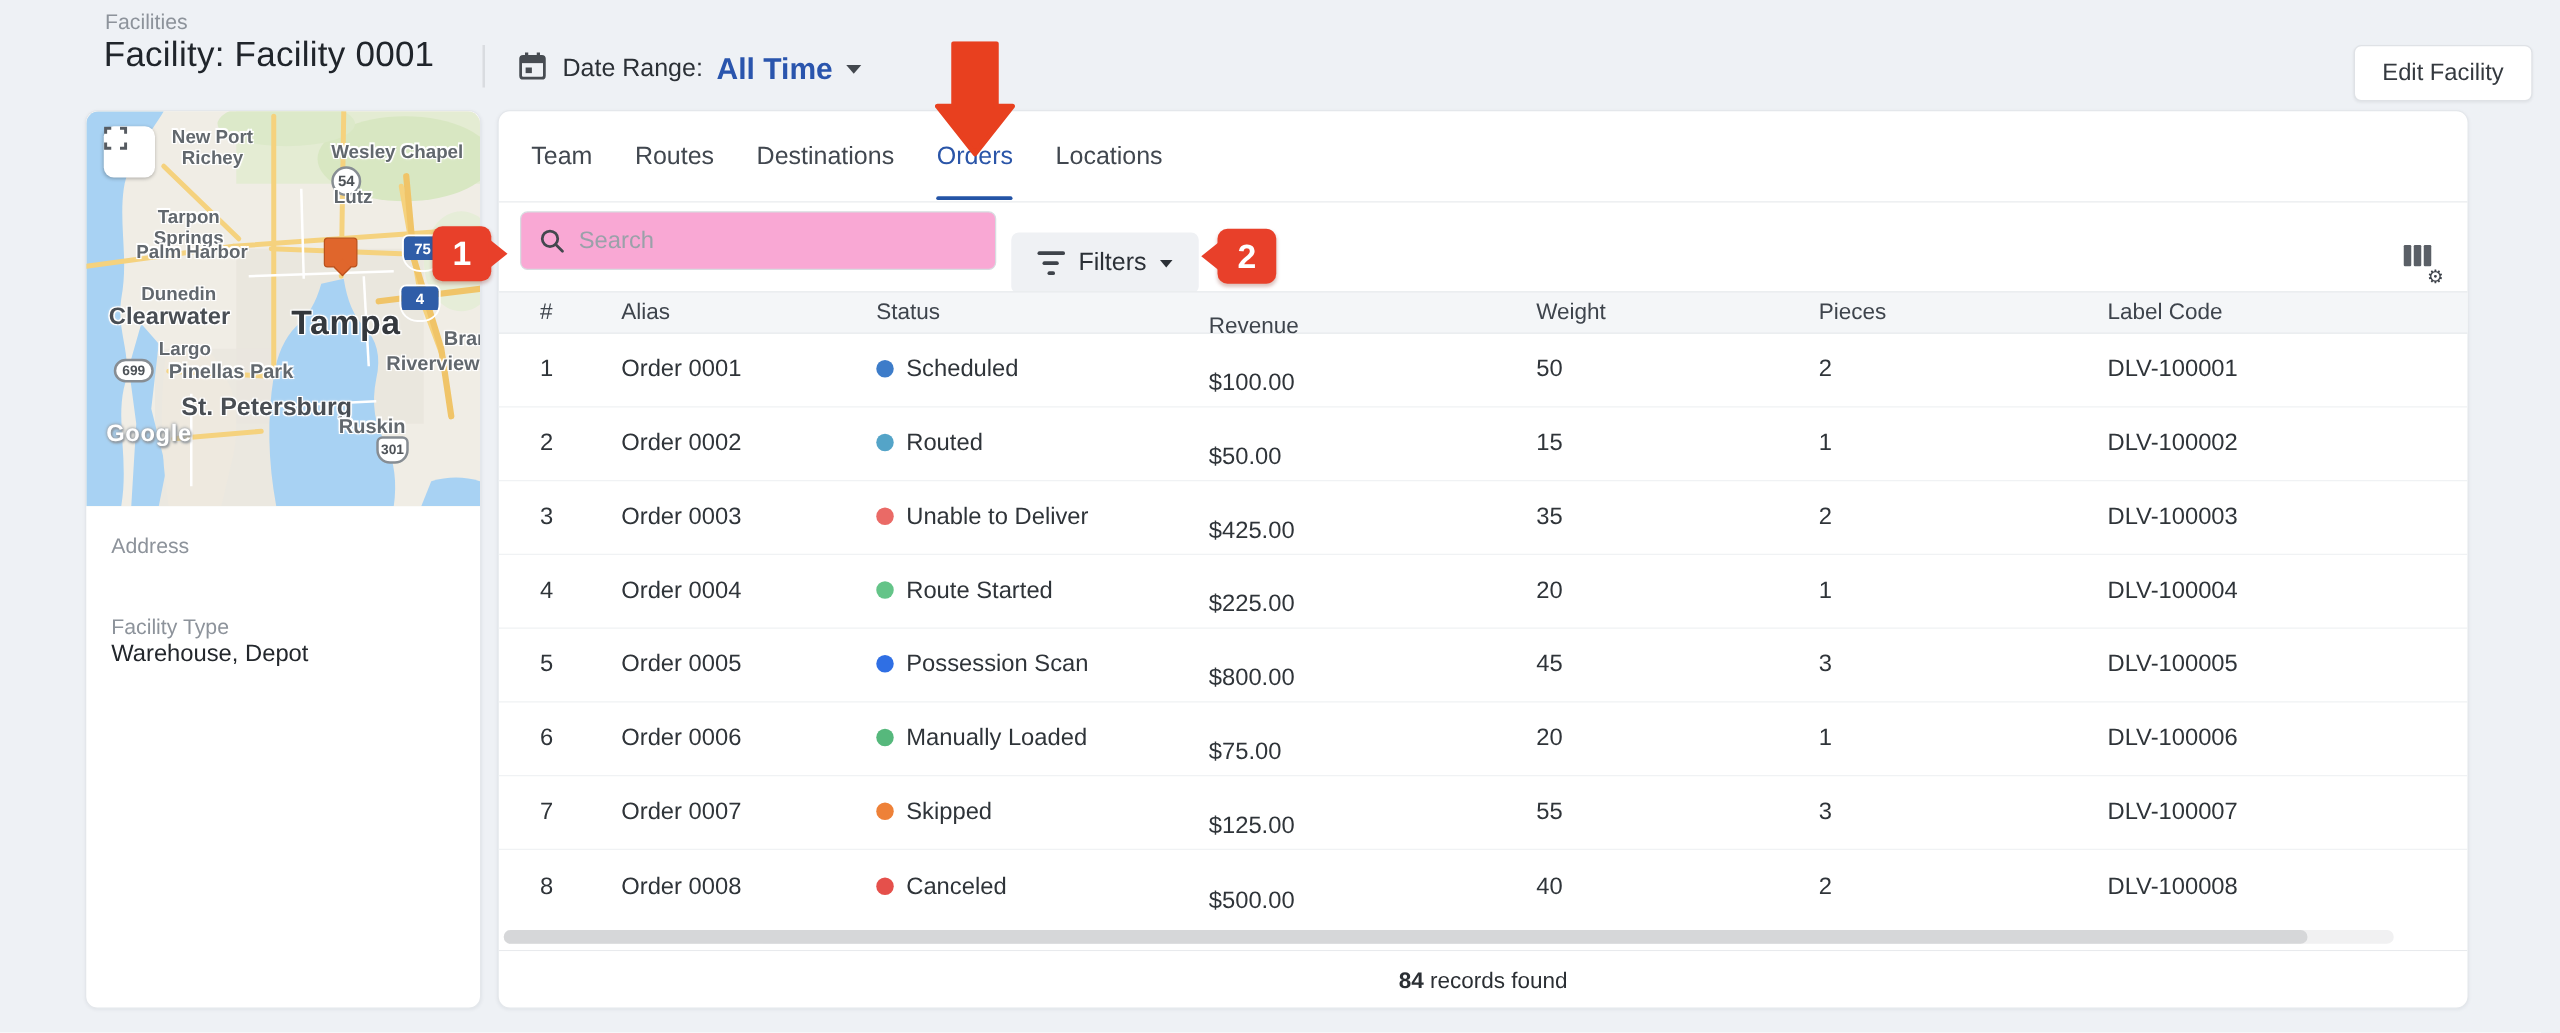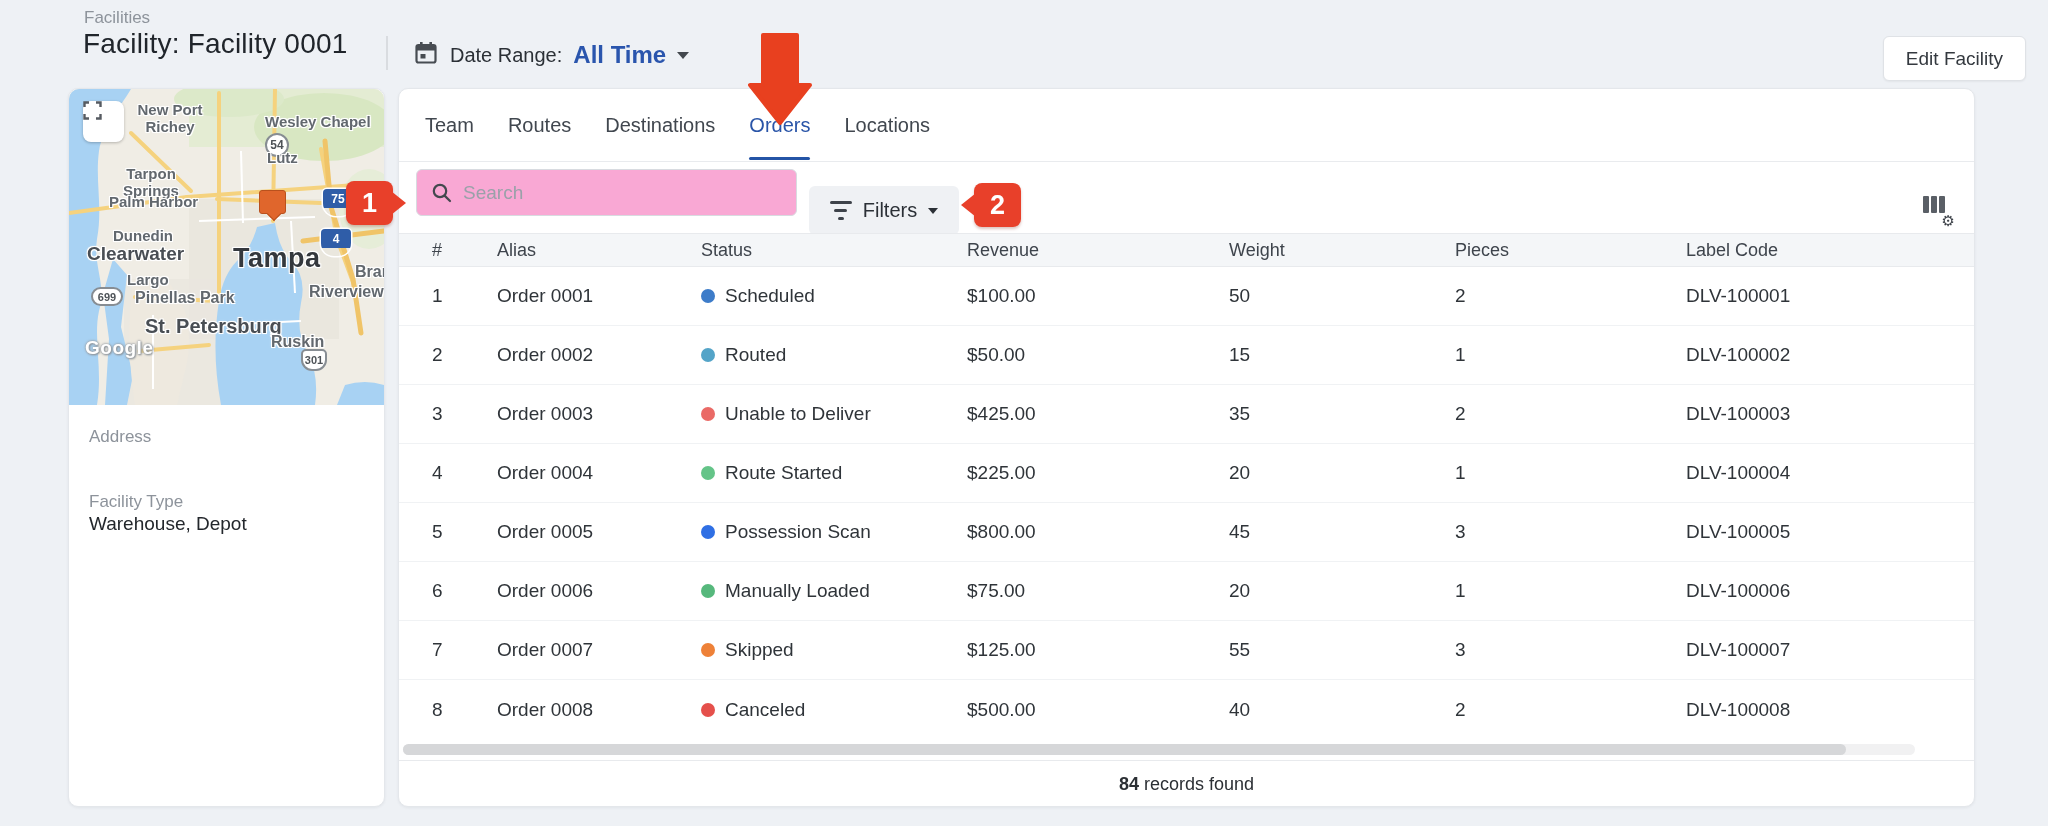--- a/index.html
+++ b/index.html
@@ -67,21 +67,21 @@
   .colset-ico .bars { display:flex; gap:2px; }
   .colset-ico .bars i { width:6px; height:17px; background:#5a5f66; border-radius:1px; display:block; }
   .colset-ico .gear { position:absolute; right:2px; bottom:-4px; font-size:15px; color:#3e434a; text-shadow:0 0 2px #fff,0 0 2px #fff; }
 
   
   .thead { position:absolute; left:0; top:144px; width:100%; height:34px; background:#f4f6f8; border-top:1px solid #e8eaed; border-bottom:1px solid #e8eaed; }
   .thead span { position:absolute; top:50%; transform:translateY(-50%); font-size:18px; color:#3e444c; }
   .rows { position:absolute; left:0; top:178px; width:100%; }
   .trow { position:relative; width:100%; height:59px; border-bottom:1px solid #f0f2f4; cursor:pointer; }
   .trow .c { position:absolute; top:50%; transform:translateY(-50%); font-size:19px; color:#2f3439; white-space:nowrap; }
-  .c1 { left:33px; } .c2 { left:98px; } .c3 { left:302px; } .c4 { left:568px; } .c5 { left:830px; } .c6 { left:1056px; } .c7 { left:1287px; }
+  .c1 { left:33px; } .c2 { left:98px; } .c3 { left:302px; } .c4 { left:568px;margin-top:11px; } .c5 { left:830px; } .c6 { left:1056px; } .c7 { left:1287px; }
   .dot { display:inline-block; width:14px; height:14px; border-radius:50%; margin-right:10px; vertical-align:-1px; }
 
   .hscroll-track { position:absolute; left:4px; top:655px; width:1512px; height:11px; border-radius:6px; background:#f1f1f2; }
   .hscroll-thumb { position:absolute; left:0; top:0; width:1443px; height:11px; border-radius:6px; background:#d6d7d9; cursor:pointer; }
   .tfoot { position:absolute; left:0; top:671px; width:100%; height:47px; border-top:1px solid #e8eaed; display:flex; align-items:center; justify-content:center; gap:5px; font-size:18px; color:#2b2f34; border-radius:0 0 10px 10px; }
   .tfoot .count { font-weight:bold; }
 
   
   .anno-arrow { left:748px; top:33px; width:66px; height:94px; z-index:30; pointer-events:none; }
   .anno-badge { position:absolute; width:47px; height:44px; background:#e8402a; border-radius:8px; color:#fff; font-size:27px; font-weight:bold; display:flex; align-items:center; justify-content:center; z-index:30; box-shadow:0 2px 3px rgba(120,20,0,.25); }

